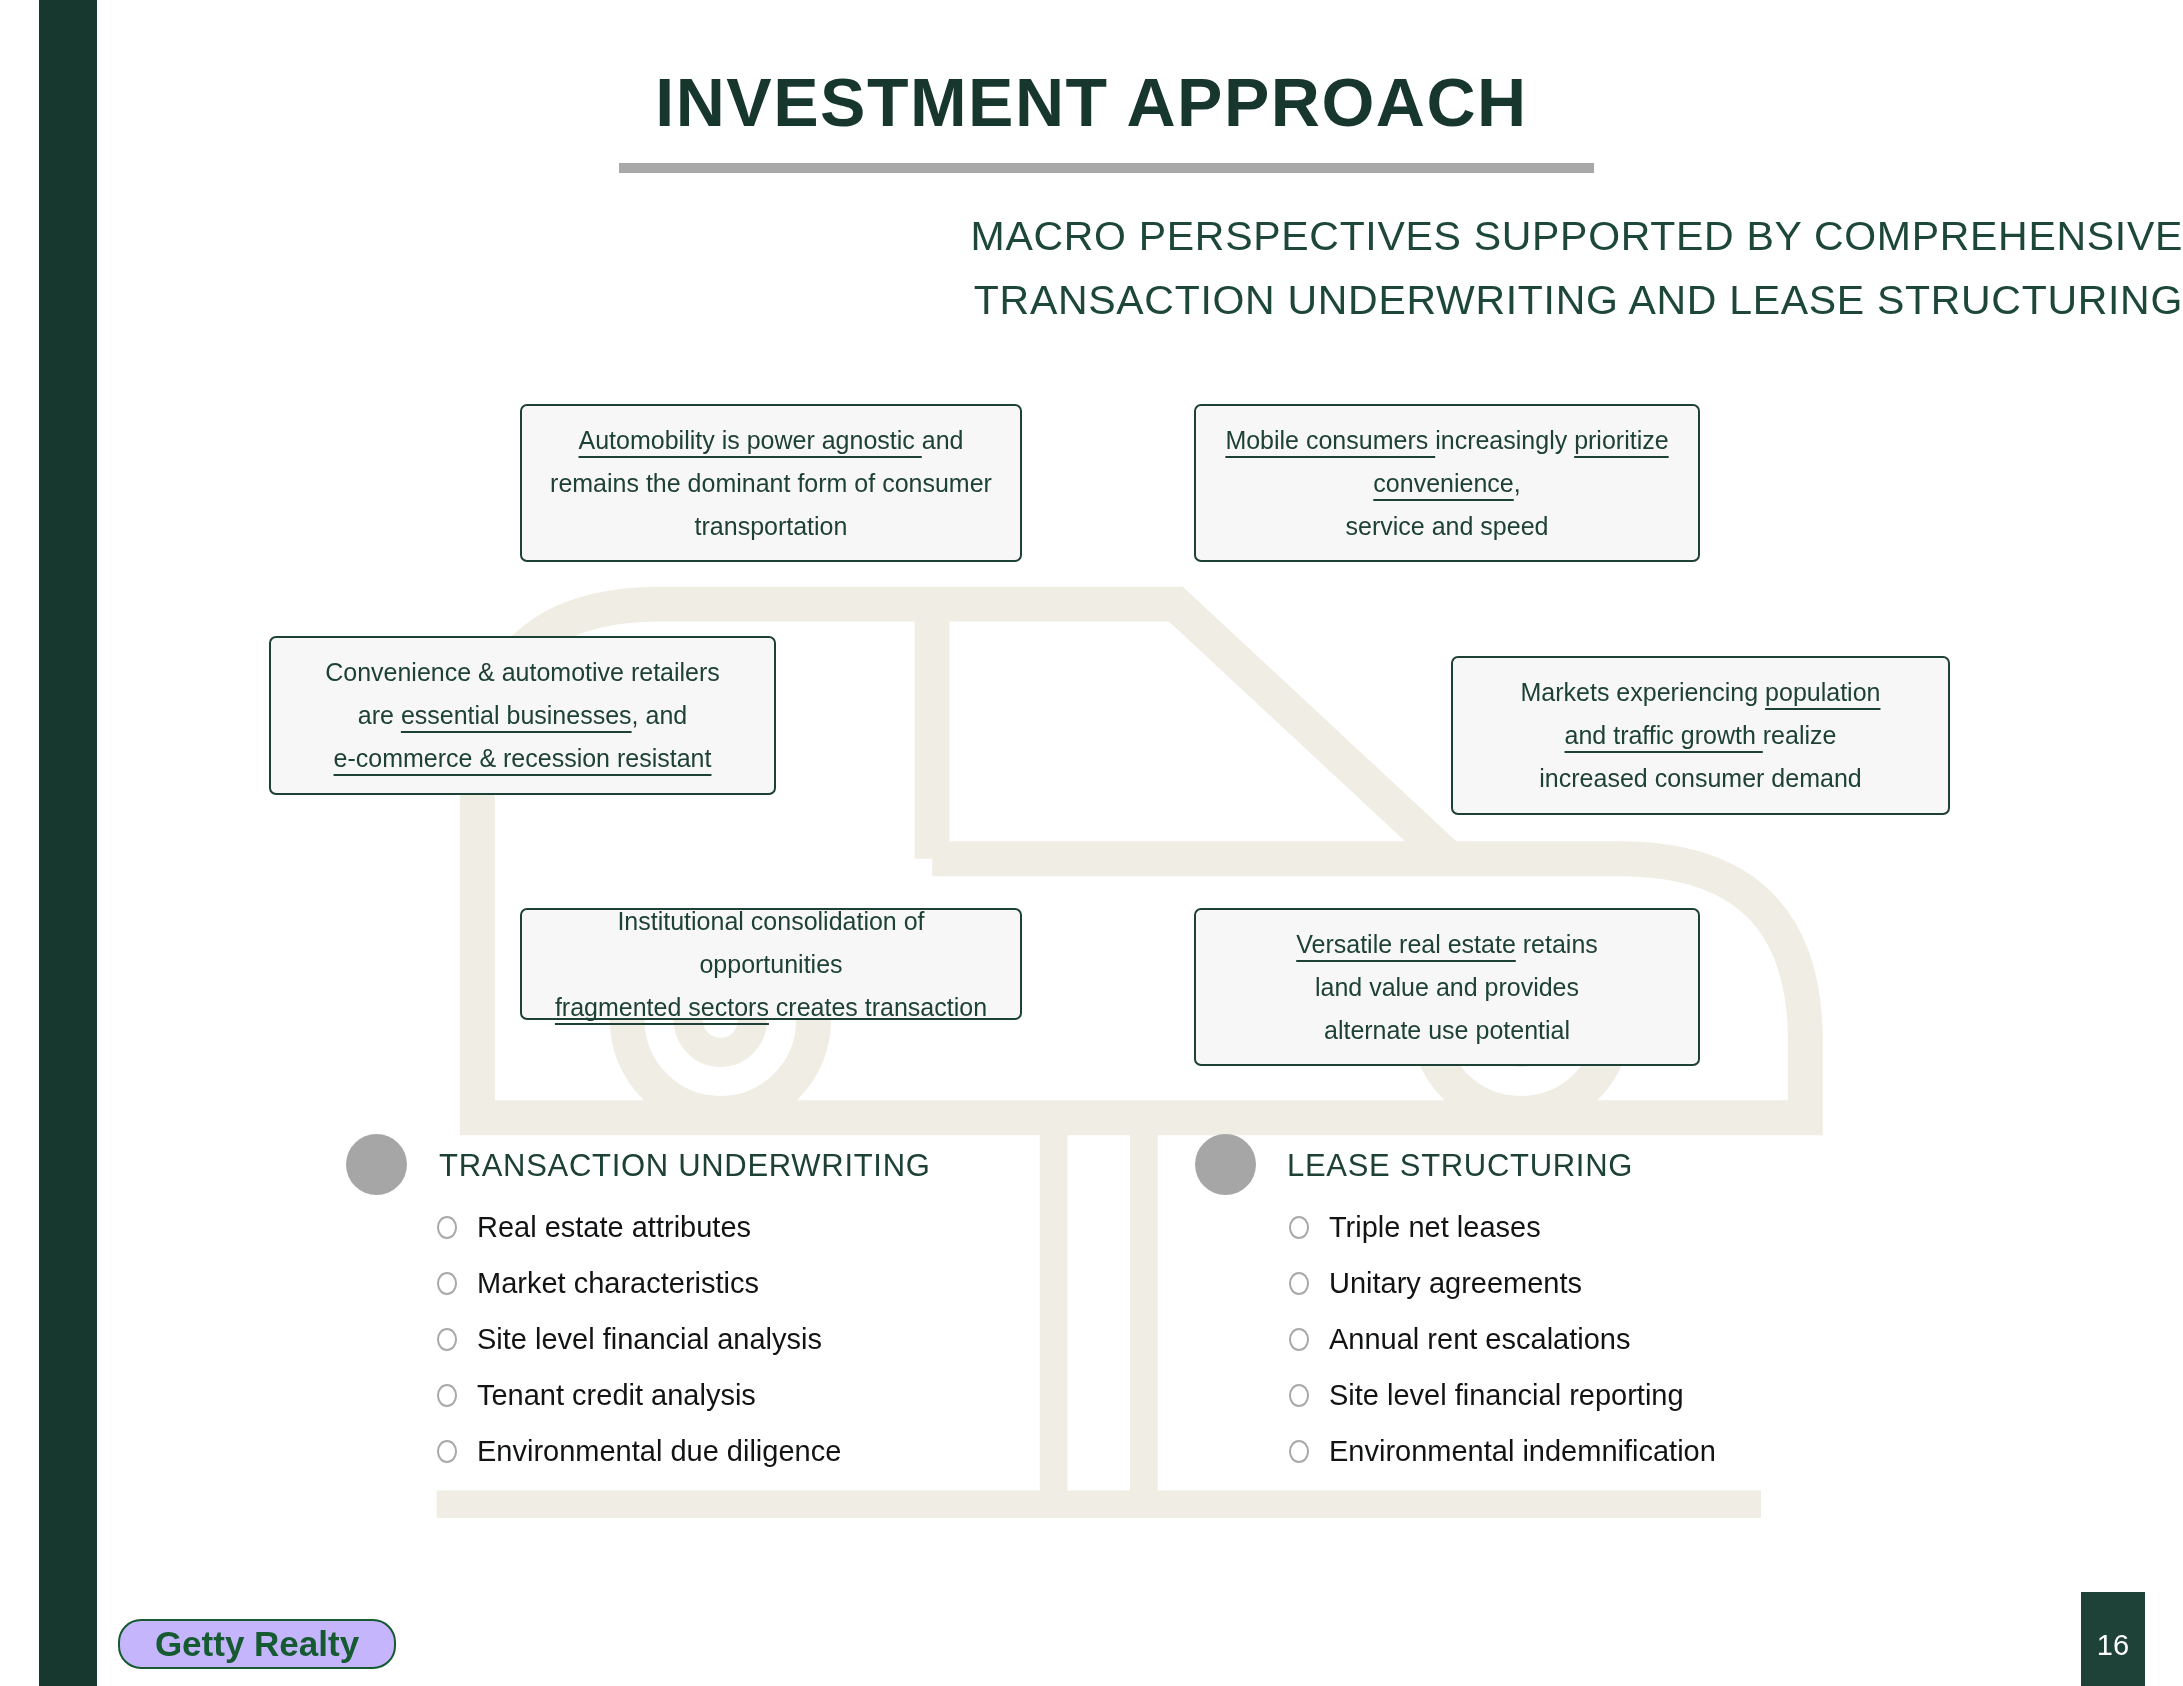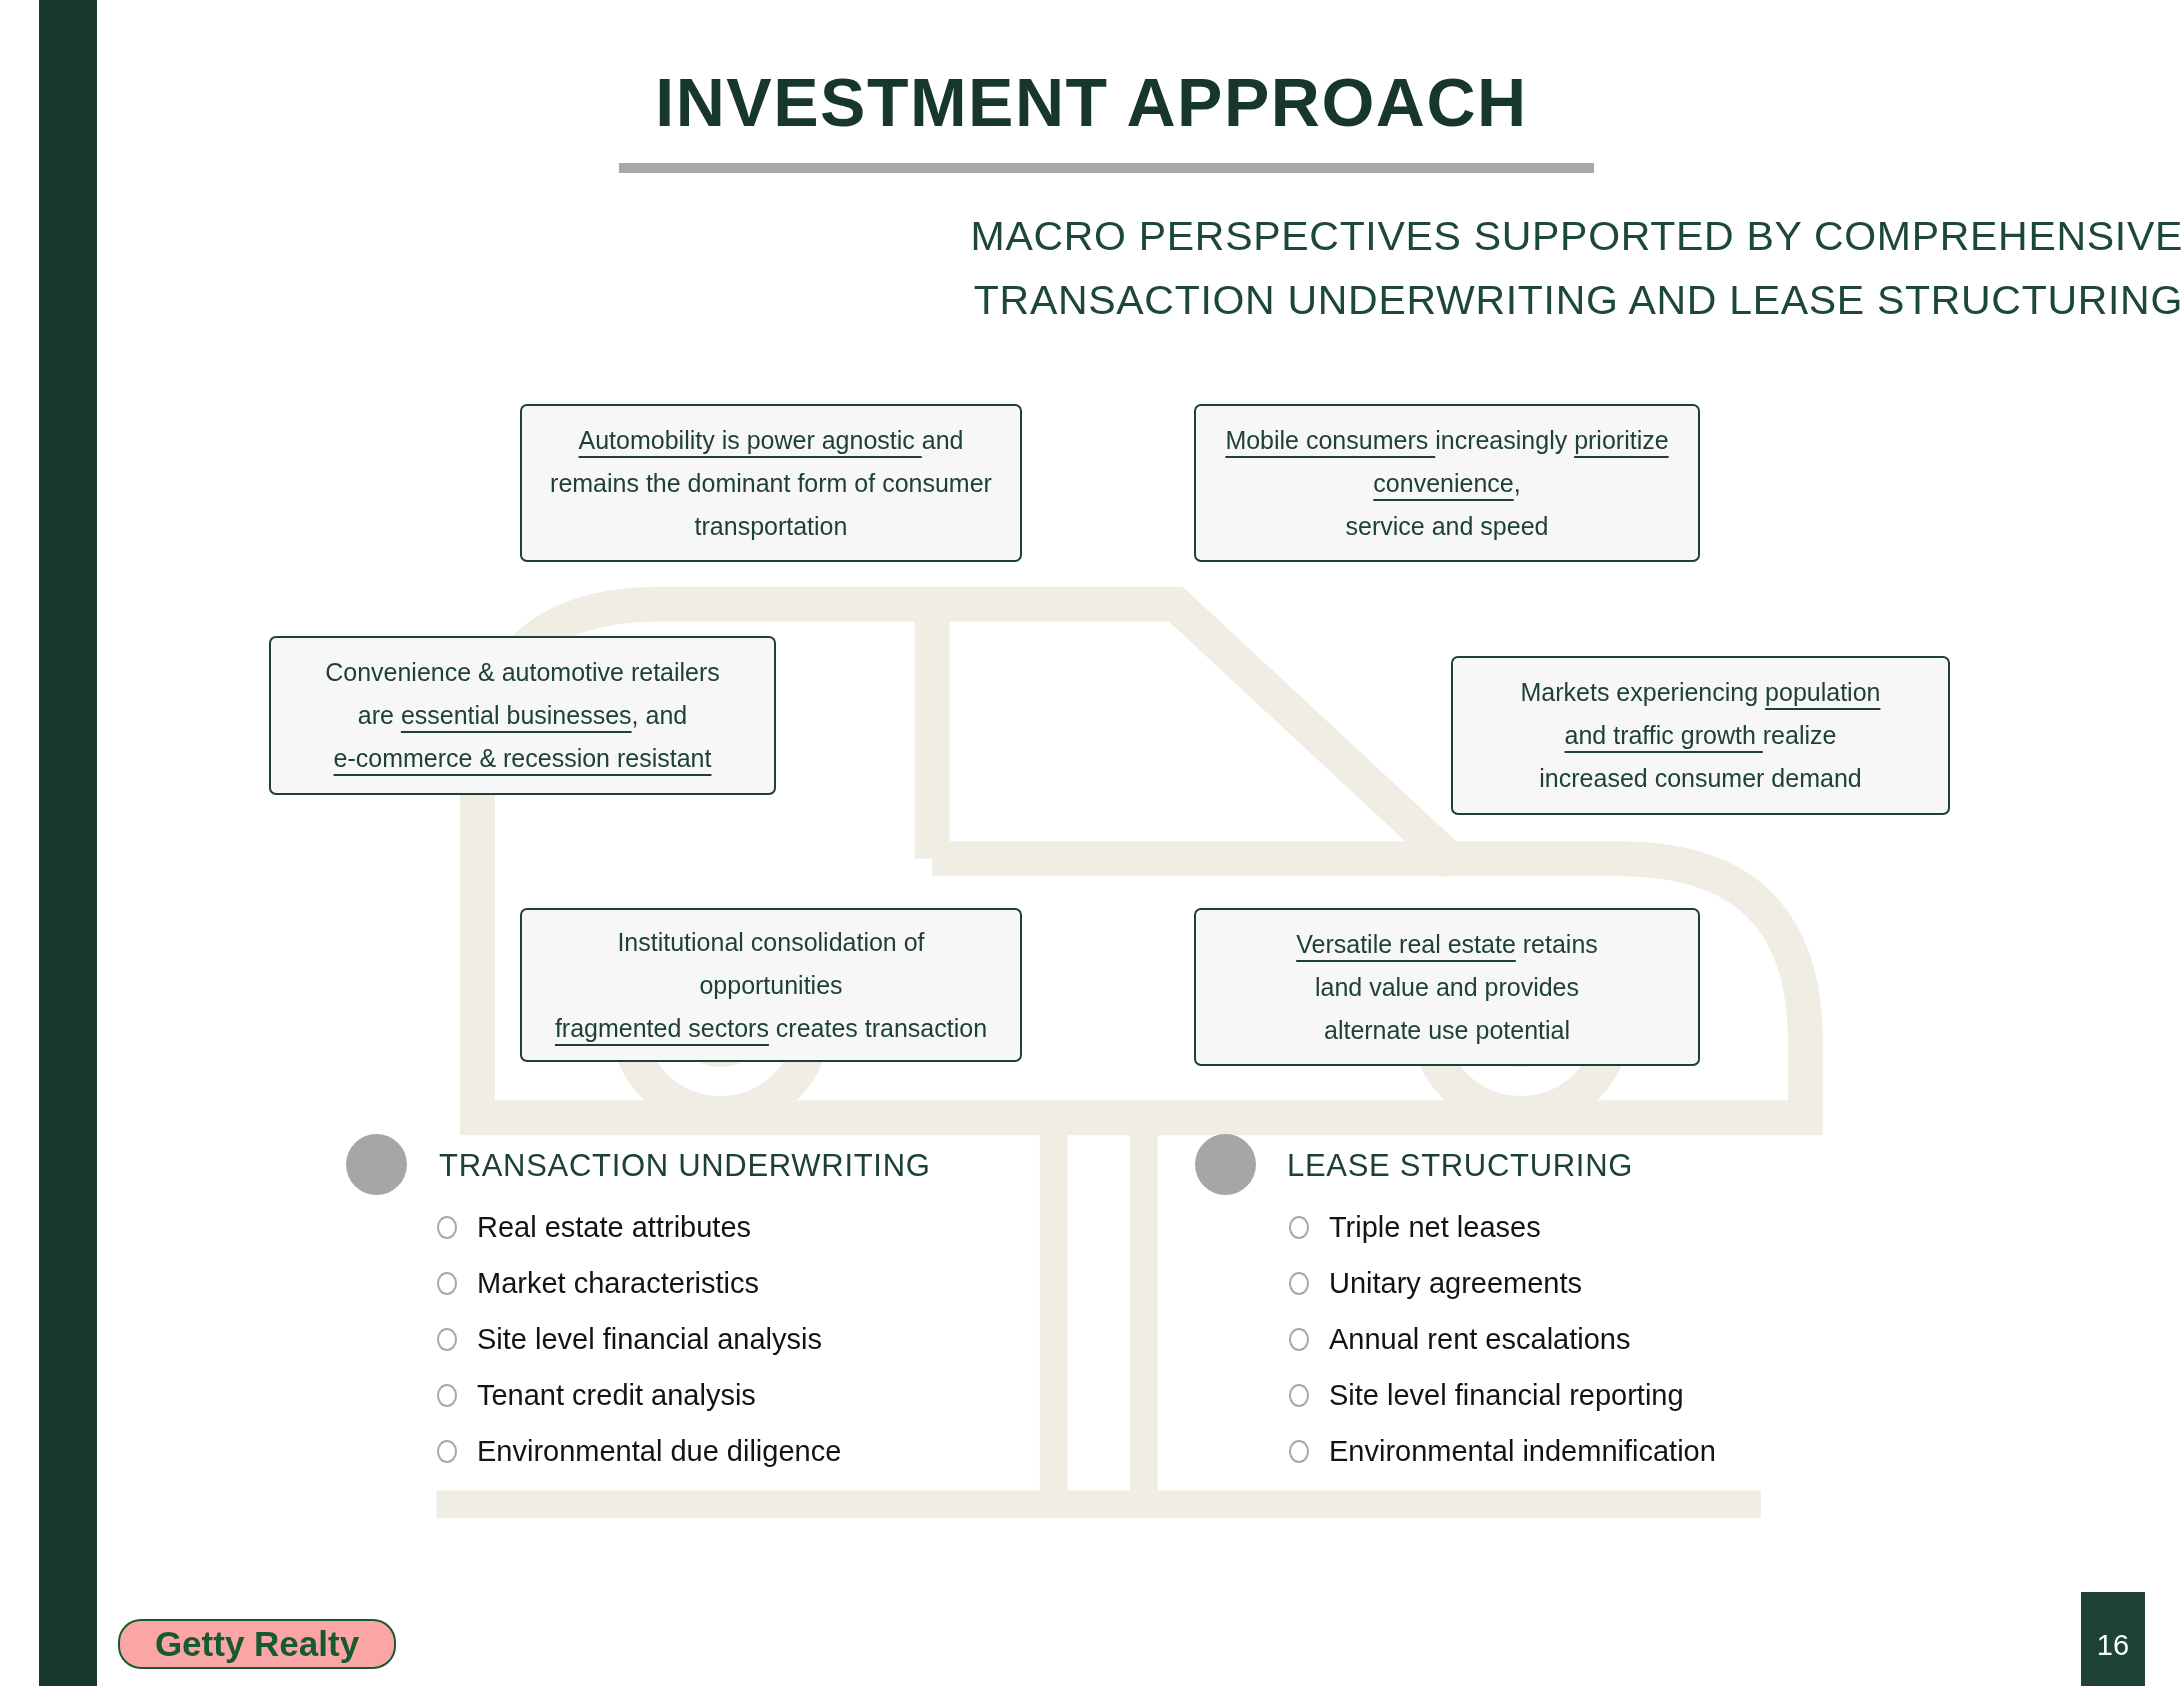--- a/index.html
+++ b/index.html
@@ -26,40 +26,40 @@
     position:absolute;z-index:2;background:var(--c-boxfill);
     border:2.9px solid var(--c-green);border-radius:7px;
     color:var(--c-green);font-size:25px;line-height:43px;text-align:center;
     display:flex;flex-direction:column;justify-content:center;padding:0 14.6px;box-sizing:border-box;
   }
   .callout-box .u{text-decoration:underline;text-decoration-thickness:2.2px;text-underline-offset:6.5px;}
   .box1{left:520px;top:404px;width:502px;height:158px;}
   .box2{left:1194px;top:404px;width:506px;height:158px;}
   .box3{left:269px;top:636px;width:507px;height:159px;}
   .box4{left:1451px;top:656px;width:499px;height:159px;}
-  .box5{left:520px;top:908px;width:502px;height:154px;text-align:center;}
+  .box5{left:520px;top:908px;width:502px;height:112px;text-align:center;}
   .box6{left:1194px;top:908px;width:506px;height:158px;}
   .hdr-circle{position:absolute;width:61px;height:61px;border-radius:50%;background:var(--c-graycircle);top:1134px;z-index:2;}
   .hdr-circle.left{left:346px;}
   .hdr-circle.right{left:1195px;}
   .list-header{position:absolute;top:1148px;font-size:31px;color:var(--c-green);letter-spacing:0.7px;z-index:2;}
   .list-header.left{left:439px;}
   .list-header.right{left:1287px;}
   .list-items{position:absolute;top:1199px;z-index:2;}
   .list-items.left{left:437px;}
   .list-items.right{left:1289px;}
   .list-item{height:56px;display:flex;align-items:center;}
   .bullet{
     width:20.4px;height:23px;border:2.2px solid var(--c-bullet);border-radius:50%;
     box-sizing:border-box;margin-right:19.6px;flex:0 0 auto;
   }
   .list-item .txt{font-size:29px;color:var(--c-item);white-space:nowrap;}
   .logo{
     position:absolute;left:118px;top:1619px;width:274px;height:46px;z-index:2;
-    border:2.9px solid var(--c-logo);border-radius:23px;background:#fca5a5;
+    border:2.9px solid var(--c-logo);border-radius:23px;background:#c4b5fd;
     display:flex;align-items:center;justify-content:center;
     font-size:35px;font-weight:bold;color:var(--c-logo);letter-spacing:0px;
   }
   .page-box{
     position:absolute;left:2081px;top:1592px;width:64px;height:106px;z-index:2;
     background:var(--c-pagebox);color:#ffffff;font-size:29px;
     display:flex;align-items:center;justify-content:center;
   }
 </style>
 </head>

